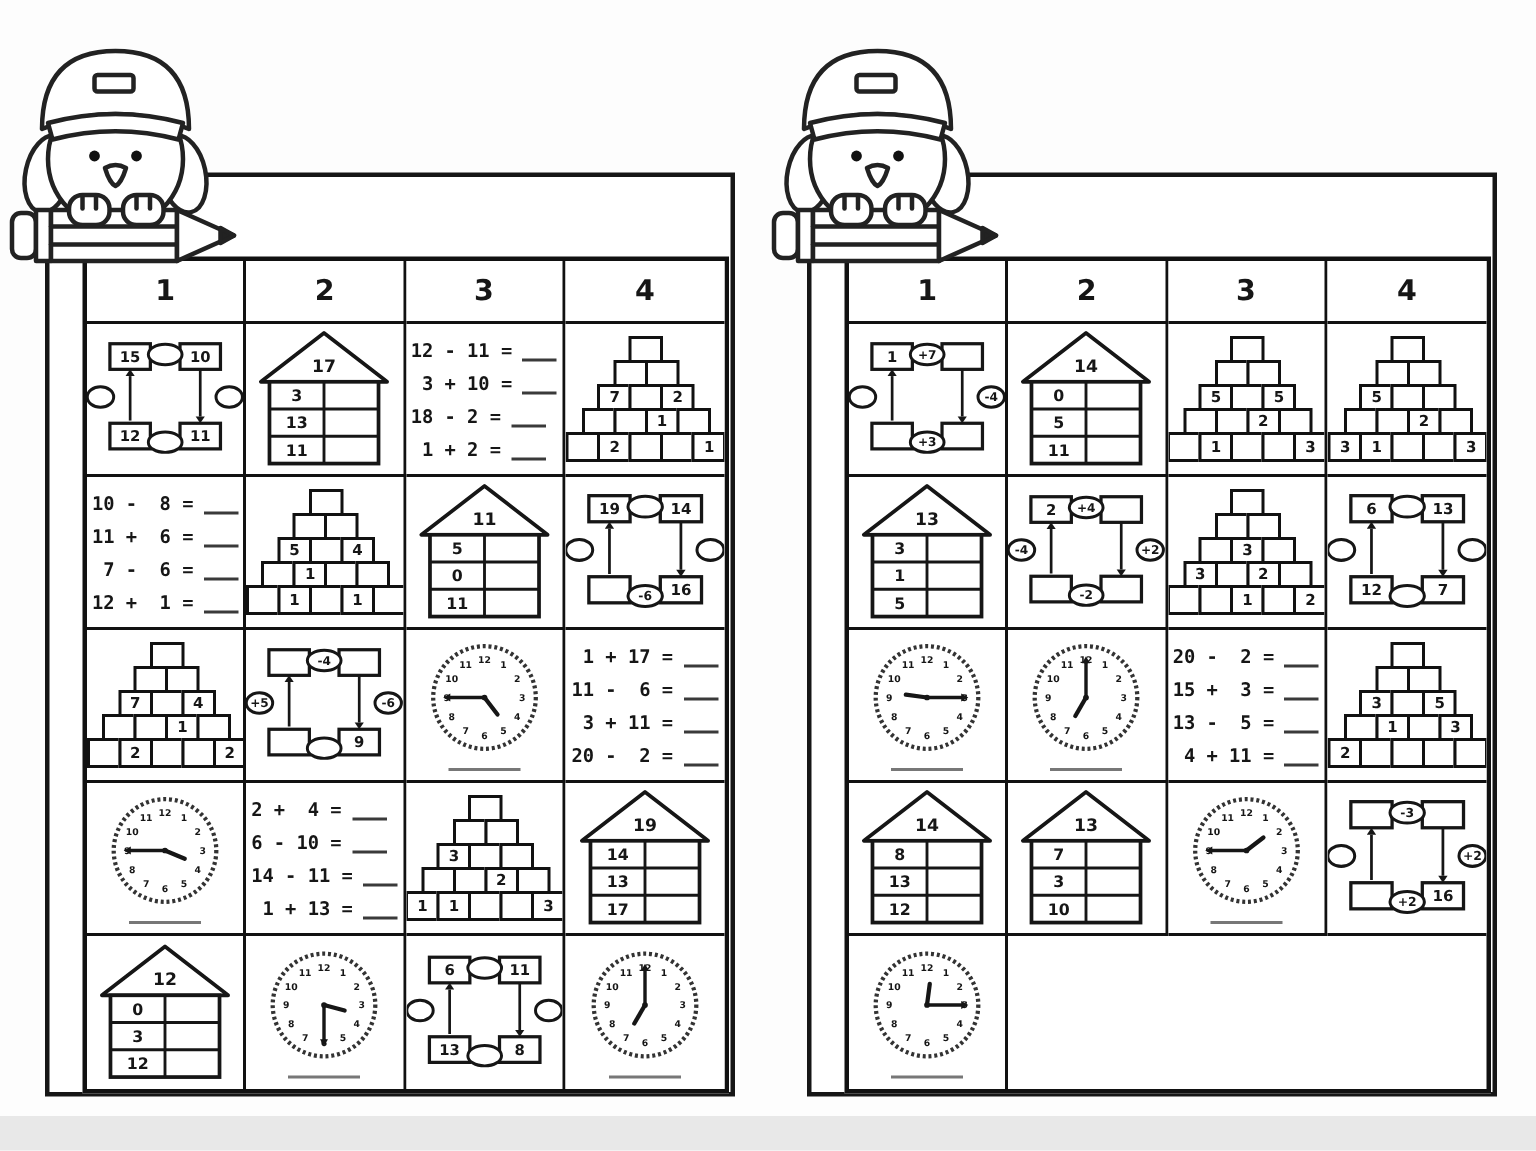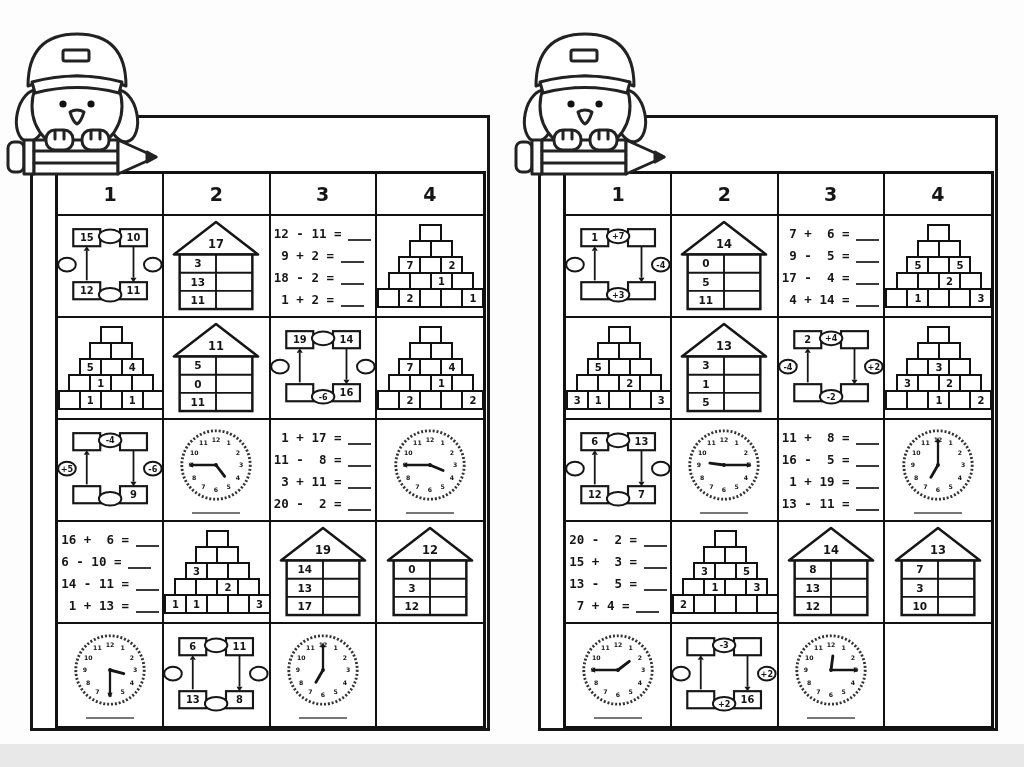--- a/index.html
+++ b/index.html
@@ -156,21 +156,21 @@
           <rect x="47" y="75" width="36" height="17" fill="transparent"></rect>
         </svg>
       </div>
       <div class="gcell">
         <div class="eqs">
           <div class="eq-row">
             <span class="eq-text">12 - 11 =</span>
             <span class="blank"></span>
           </div>
           <div class="eq-row">
-            <span class="eq-text"> 9 + 2 =</span>
+            <span class="eq-text"> 3 + 10 =</span>
             <span class="blank"></span>
           </div>
           <div class="eq-row">
             <span class="eq-text">18 - 2 =</span>
             <span class="blank"></span>
           </div>
           <div class="eq-row">
             <span class="eq-text"> 1 + 2 =</span>
             <span class="blank"></span>
           </div>
@@ -195,20 +195,40 @@
             <div class="pyr-box"></div>
             <div class="pyr-box">1</div>
             <div class="pyr-box"></div>
           </div>
           <div class="pyr-row">
             <div class="pyr-box"></div>
             <div class="pyr-box">2</div>
             <div class="pyr-box"></div>
             <div class="pyr-box"></div>
             <div class="pyr-box">1</div>
+          </div>
+        </div>
+      </div>
+      <div class="gcell">
+        <div class="eqs">
+          <div class="eq-row">
+            <span class="eq-text">10 -  8 =</span>
+            <span class="blank"></span>
+          </div>
+          <div class="eq-row">
+            <span class="eq-text">11 +  6 =</span>
+            <span class="blank"></span>
+          </div>
+          <div class="eq-row">
+            <span class="eq-text"> 7 -  6 =</span>
+            <span class="blank"></span>
+          </div>
+          <div class="eq-row">
+            <span class="eq-text">12 +  1 =</span>
+            <span class="blank"></span>
           </div>
         </div>
       </div>
       <div class="gcell">
         <div class="pyr">
           <div class="pyr-row">
             <div class="pyr-box"></div>
           </div>
           <div class="pyr-row">
             <div class="pyr-box"></div>
@@ -351,21 +371,21 @@
           <div class="ansline"></div>
         </div>
       </div>
       <div class="gcell">
         <div class="eqs">
           <div class="eq-row">
             <span class="eq-text"> 1 + 17 =</span>
             <span class="blank"></span>
           </div>
           <div class="eq-row">
-            <span class="eq-text">11 -  8 =</span>
+            <span class="eq-text">11 -  6 =</span>
             <span class="blank"></span>
           </div>
           <div class="eq-row">
             <span class="eq-text"> 3 + 11 =</span>
             <span class="blank"></span>
           </div>
           <div class="eq-row">
             <span class="eq-text">20 -  2 =</span>
             <span class="blank"></span>
           </div>
@@ -391,21 +411,21 @@
             <line x1="40" y1="40" x2="16" y2="40.00000000000001" stroke="#161616" stroke-width="2.4" stroke-linecap="round"></line>
             <polygon points="11,40.00000000000001 16,42.800000000000004 16,37.20000000000001" fill="#161616"></polygon>
             <circle cx="40" cy="40" r="2" fill="#161616"></circle>
           </svg>
           <div class="ansline"></div>
         </div>
       </div>
       <div class="gcell">
         <div class="eqs">
           <div class="eq-row">
-            <span class="eq-text">16 +  6 =</span>
+            <span class="eq-text">2 +  4 =</span>
             <span class="blank"></span>
           </div>
           <div class="eq-row">
             <span class="eq-text">6 - 10 =</span>
             <span class="blank"></span>
           </div>
           <div class="eq-row">
             <span class="eq-text">14 - 11 =</span>
             <span class="blank"></span>
           </div>
@@ -588,40 +608,20 @@
           <line x1="8" y1="74" x2="84" y2="74" stroke="#161616" stroke-width="2"></line>
           <line x1="46" y1="36" x2="46" y2="93" stroke="#161616" stroke-width="2"></line>
           <text x="46" y="29" text-anchor="middle" font-size="12" font-weight="bold" fill="#161616">14</text>
           <text x="27" y="49.5" text-anchor="middle" font-size="11" font-weight="bold" fill="#161616">0</text>
           <rect x="47" y="37" width="36" height="17" fill="transparent"></rect>
           <text x="27" y="68.5" text-anchor="middle" font-size="11" font-weight="bold" fill="#161616">5</text>
           <rect x="47" y="56" width="36" height="17" fill="transparent"></rect>
           <text x="27" y="87.5" text-anchor="middle" font-size="11" font-weight="bold" fill="#161616">11</text>
           <rect x="47" y="75" width="36" height="17" fill="transparent"></rect>
         </svg>
-      </div>
-      <div class="gcell">
-        <div class="eqs">
-          <div class="eq-row">
-            <span class="eq-text"> 7 +  6 =</span>
-            <span class="blank"></span>
-          </div>
-          <div class="eq-row">
-            <span class="eq-text"> 9 -  5 =</span>
-            <span class="blank"></span>
-          </div>
-          <div class="eq-row">
-            <span class="eq-text">17 -  4 =</span>
-            <span class="blank"></span>
-          </div>
-          <div class="eq-row">
-            <span class="eq-text"> 4 + 14 =</span>
-            <span class="blank"></span>
-          </div>
-        </div>
       </div>
       <div class="gcell">
         <div class="pyr">
           <div class="pyr-row">
             <div class="pyr-box"></div>
           </div>
           <div class="pyr-row">
             <div class="pyr-box"></div>
             <div class="pyr-box"></div>
           </div>
@@ -786,40 +786,20 @@
             <text x="39.99999999999999" y="15.9" text-anchor="middle" font-size="6.5" font-weight="bold" fill="#161616">12</text>
             <line x1="40" y1="40" x2="25.128327079392847" y2="38.04210711669922" stroke="#161616" stroke-width="3" stroke-linecap="round"></line>
             <line x1="40" y1="40" x2="64" y2="40" stroke="#161616" stroke-width="2.4" stroke-linecap="round"></line>
             <polygon points="69,40 64,37.2 64,42.8" fill="#161616"></polygon>
             <circle cx="40" cy="40" r="2" fill="#161616"></circle>
           </svg>
           <div class="ansline"></div>
         </div>
       </div>
       <div class="gcell">
-        <div class="eqs">
-          <div class="eq-row">
-            <span class="eq-text">11 +  8 =</span>
-            <span class="blank"></span>
-          </div>
-          <div class="eq-row">
-            <span class="eq-text">16 -  5 =</span>
-            <span class="blank"></span>
-          </div>
-          <div class="eq-row">
-            <span class="eq-text"> 1 + 19 =</span>
-            <span class="blank"></span>
-          </div>
-          <div class="eq-row">
-            <span class="eq-text">13 - 11 =</span>
-            <span class="blank"></span>
-          </div>
-        </div>
-      </div>
-      <div class="gcell">
         <div class="clock-wrap">
           <svg width="76" height="76" viewBox="0 0 80 80">
             <circle cx="40" cy="40" r="36" fill="#fff" stroke="#333" stroke-width="3" stroke-dasharray="2.1 2"></circle>
             <text x="53.25" y="19.450326799712375" text-anchor="middle" font-size="6.5" font-weight="bold" fill="#161616">1</text>
             <text x="62.94967320028763" y="29.15" text-anchor="middle" font-size="6.5" font-weight="bold" fill="#161616">2</text>
             <text x="66.5" y="42.4" text-anchor="middle" font-size="6.5" font-weight="bold" fill="#161616">3</text>
             <text x="62.94967320028763" y="55.65" text-anchor="middle" font-size="6.5" font-weight="bold" fill="#161616">4</text>
             <text x="53.25" y="65.34967320028763" text-anchor="middle" font-size="6.5" font-weight="bold" fill="#161616">5</text>
             <text x="40" y="68.9" text-anchor="middle" font-size="6.5" font-weight="bold" fill="#161616">6</text>
             <text x="26.750000000000007" y="65.34967320028763" text-anchor="middle" font-size="6.5" font-weight="bold" fill="#161616">7</text>
@@ -844,21 +824,21 @@
           </div>
           <div class="eq-row">
             <span class="eq-text">15 +  3 =</span>
             <span class="blank"></span>
           </div>
           <div class="eq-row">
             <span class="eq-text">13 -  5 =</span>
             <span class="blank"></span>
           </div>
           <div class="eq-row">
-            <span class="eq-text"> 7 + 4 =</span>
+            <span class="eq-text"> 4 + 11 =</span>
             <span class="blank"></span>
           </div>
         </div>
       </div>
       <div class="gcell">
         <div class="pyr">
           <div class="pyr-row">
             <div class="pyr-box"></div>
           </div>
           <div class="pyr-row">

